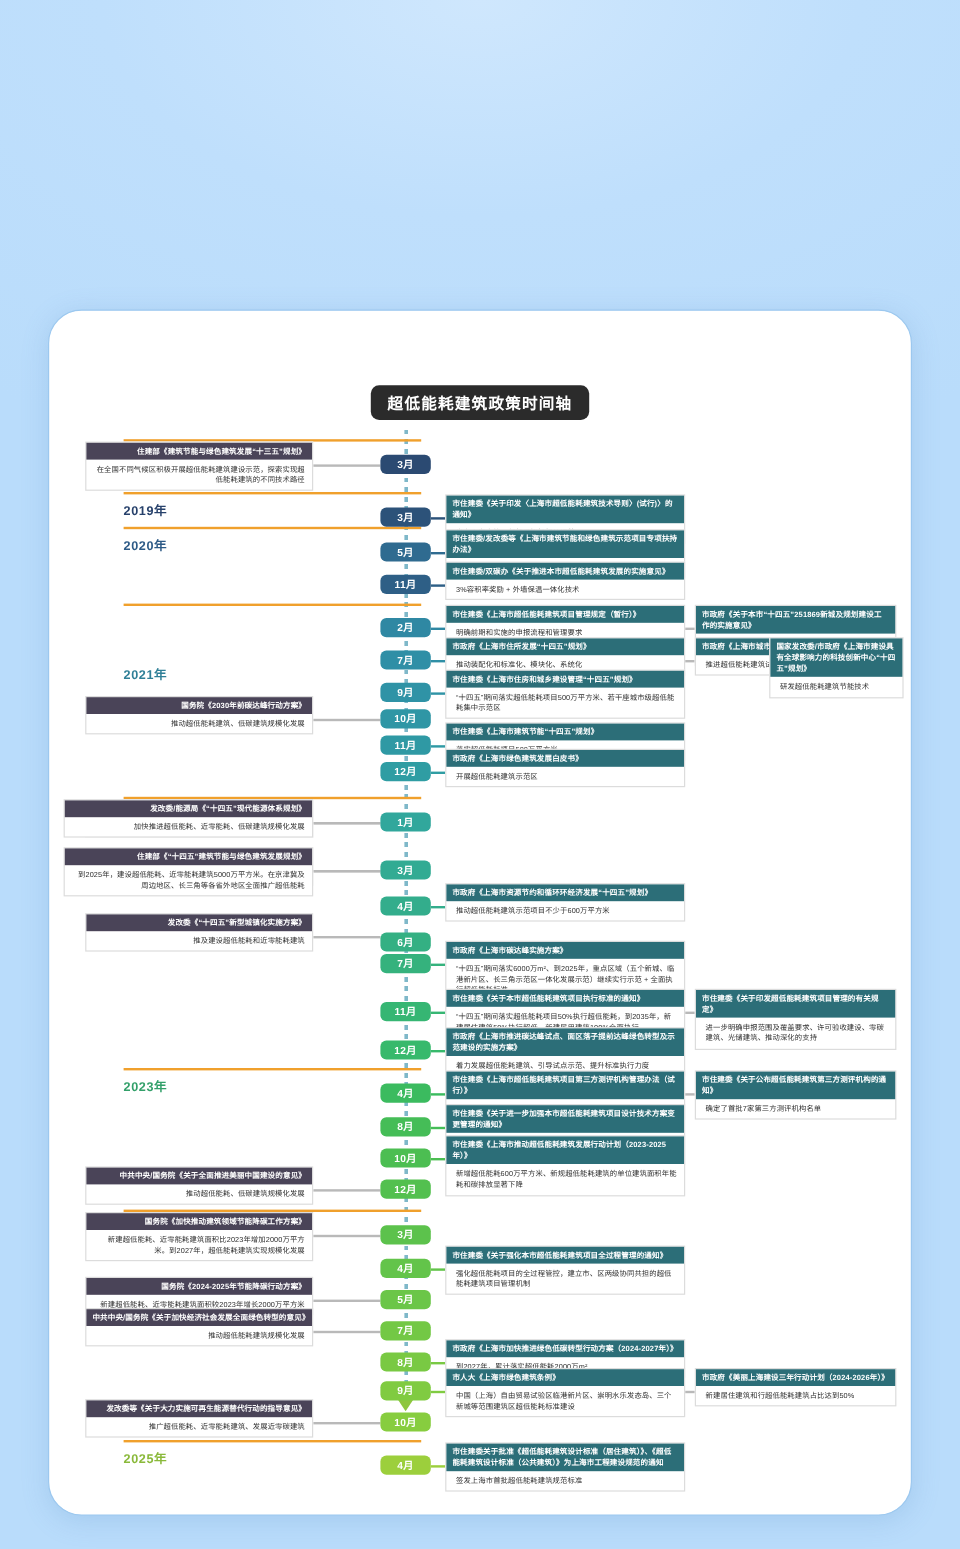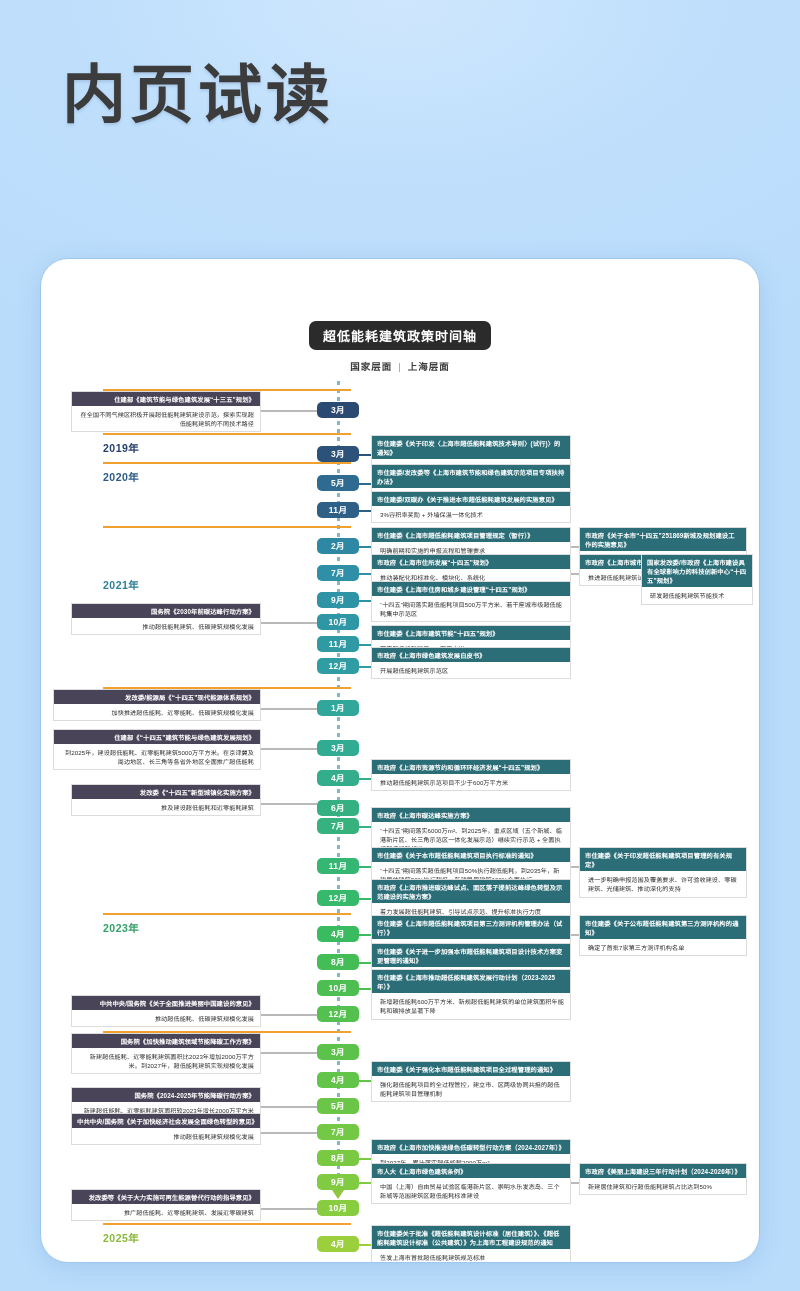--- a/index.html
+++ b/index.html
@@ -88,30 +88,26 @@
   .box .bd{
     color:#2f2f2f; font-size:6.1px; line-height:1.5; padding:3.5px 6px;
     letter-spacing:.1px;
   }
   .box.right .bd{ border-left:2.5px solid transparent; }
 </style>
 </head>
 <body>
 
 <div class="hero">
-  <div class="hero-title">内页试读</div>
 </div>
 
 <div class="card">
 
   <div class="tl-title-wrap">
     <span class="tl-title">超低能耗建筑政策时间轴</span>
-    <div class="tl-legend">
-      <span>国家层面</span><span class="sep">|</span><span>上海层面</span>
-    </div>
   </div>
 
   <div class="tl" id="tl">
     <div class="spine"></div>
     <div class="spine-arrow"></div>
   <div class="pill" style="top: 21px; background: rgb(43, 74, 114);"><span>3月</span></div>
       <div class="pill" style="top: 65px; background: rgb(44, 82, 121);"><span>3月</span></div>
       <div class="pill" style="top: 94px; background: rgb(47, 107, 144);"><span>5月</span></div>
       <div class="pill" style="top: 121px; background: rgb(46, 95, 134);"><span>11月</span></div>
       <div class="pill" style="top: 157px; background: rgb(47, 136, 163);"><span>2月</span></div>

